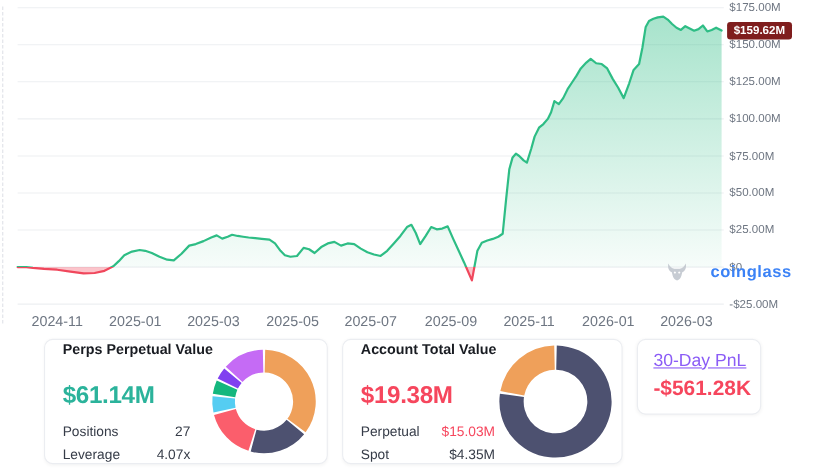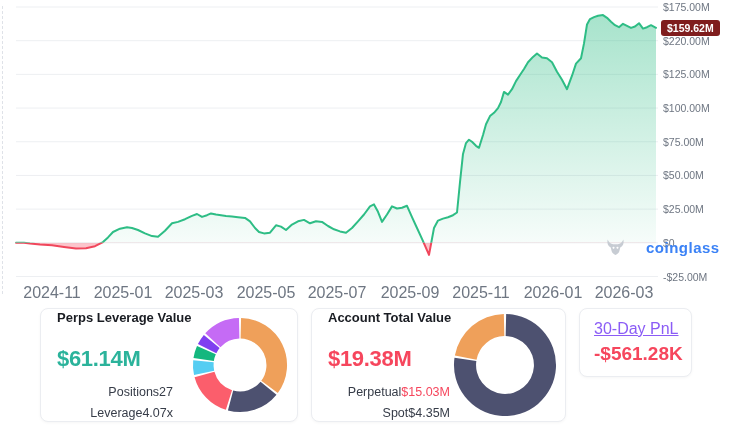--- a/index.html
+++ b/index.html
@@ -5,21 +5,21 @@
   html,body{margin:0;padding:0;background:#fff;width:750px;height:430px;overflow:hidden;
     font-family:"Liberation Sans","DejaVu Sans",sans-serif;}
   .app{position:relative;width:750px;height:430px;background:#fff;padding-left:43px;}
 
   
   .chart-wrap{position:absolute;top:0;left:0;width:750px;height:300px;}
   #chart-svg{position:absolute;top:0;left:0;}
   .left-dash{position:absolute;left:2px;top:6px;height:288px;width:0;
     border-left:1px dashed #dfe2e8;}
   .y-label{position:absolute;left:663px;font-size:10.5px;color:#6e7682;line-height:14px;white-space:nowrap;}
-  .x-label{position:absolute;top:284px;width:64px;text-align:center;font-size:16px;color:#6e7682;}
+  .x-label{position:absolute;top:284px;width:64px;text-align:center;font-size:13px;color:#6e7682;}
   .badge{position:absolute;left:661px;background:#7f1d1d;color:#fff;font-size:10.5px;
     font-weight:bold;padding:2px 6px;border-radius:3px;line-height:12px;white-space:nowrap;}
   .watermark{position:absolute;left:606px;top:238px;display:flex;align-items:center;gap:21px;
     color:#3b82f6;font-size:15px;font-weight:bold;letter-spacing:.5px;}
   .watermark svg{display:block;}
 
   
   .cards{position:absolute;top:308px;left:40px;display:flex;gap:13px;align-items:flex-start;}
   .card{background:#fff;border:1px solid #ebedf1;border-radius:8px;
     box-shadow:0 1px 3px rgba(20,24,34,.04);box-sizing:border-box;}
@@ -27,21 +27,21 @@
     padding:10px 8px 10px 16px;}
   .card.c1{width:258px;}
   .card.c2{width:255px;}
   .card-left{display:flex;flex-direction:column;}
   .c1 .card-left{width:116px;}
   .c2 .card-left{width:122px;}
   .card-title{font-size:13px;font-weight:bold;color:#191c22;white-space:nowrap;}
   .card-value{font-size:22px;font-weight:bold;margin:21px 0 7px;letter-spacing:-.3px;}
   .teal{color:#2bb39b;}
   .neg{color:#f6465d;}
-  .row{display:flex;justify-content:flex-end;font-size:12.5px;color:#363c48;margin-top:6px;line-height:15px;}
+  .row{display:flex;justify-content:space-between;font-size:12.5px;color:#363c48;margin-top:6px;line-height:15px;}
   .rv{white-space:nowrap;}
   .donut{flex:none;}
   .card.small{width:113px;padding:11px 14px;}
   .small-title{font-size:16px;color:#8b5cf6;white-space:nowrap;text-decoration:underline;}
   .small-value{font-size:19px;font-weight:bold;margin-top:5px;white-space:nowrap;}
 </style>
 </head>
 <body>
 
 <div class="app">
@@ -70,21 +70,21 @@
         <line x1="16" y1="209.125" x2="658" y2="209.125" stroke="#edeff2" stroke-width="1"></line>
         <line x1="16" y1="242.8125" x2="658" y2="242.8125" stroke="#edeff2" stroke-width="1"></line>
         <line x1="16" y1="276.5" x2="658" y2="276.5" stroke="#edeff2" stroke-width="1"></line>
         <path d="M16.0 242.8 L24.0 242.8 L30.0 243.5 L40.0 244.4 L52.0 245.2 L64.0 246.9 L76.0 248.5 L86.0 248.2 L95.0 246.2 L103.0 242.1 L108.0 237.4 L113.0 232.0 L120.0 228.7 L127.0 227.3 L132.0 228.0 L138.0 230.0 L145.0 233.4 L152.0 236.1 L158.0 236.7 L165.0 230.7 L172.0 223.3 L178.0 221.9 L185.0 219.2 L192.0 215.9 L197.0 214.0 L202.0 216.9 L207.0 215.2 L211.0 213.4 L216.0 214.5 L221.0 215.2 L226.0 215.9 L232.0 216.5 L238.0 217.2 L245.0 217.9 L250.0 221.3 L255.0 228.0 L259.0 232.0 L264.0 233.4 L270.0 232.7 L276.0 225.3 L281.0 226.6 L286.0 230.0 L292.0 224.6 L298.0 221.3 L304.0 219.9 L310.0 223.3 L316.0 221.3 L322.0 221.9 L328.0 226.0 L334.0 229.3 L340.0 231.4 L346.0 232.7 L352.0 228.0 L358.0 221.3 L364.0 214.5 L370.0 206.4 L374.0 204.4 L378.0 211.8 L382.0 221.9 L387.0 214.5 L392.0 206.4 L397.0 208.5 L402.0 207.8 L407.0 205.8 L412.0 217.2 L417.0 228.0 L422.0 238.8 L429.0 254.9 L434.0 228.0 L438.0 220.6 L443.0 218.6 L448.0 217.2 L453.0 215.2 L457.0 212.5 L460.0 182.2 L463.0 153.9 L466.0 143.1 L469.0 139.7 L472.0 141.8 L476.0 145.8 L479.0 147.8 L483.0 135.0 L486.0 124.2 L490.0 116.1 L494.0 112.8 L498.0 108.1 L501.0 102.0 L504.0 91.9 L508.0 94.6 L512.0 89.2 L516.0 81.1 L520.0 75.0 L524.0 69.0 L528.0 62.2 L533.0 56.9 L537.0 53.5 L542.0 57.5 L547.0 58.2 L552.0 62.2 L557.0 71.7 L562.0 79.8 L567.0 89.2 L572.0 75.7 L576.0 63.6 L581.0 58.2 L584.0 43.4 L587.0 24.5 L590.0 19.1 L594.0 17.1 L598.0 15.8 L603.0 15.1 L607.0 17.8 L611.0 21.8 L615.0 25.2 L619.0 27.2 L623.0 23.8 L627.0 25.9 L631.0 27.9 L635.0 26.5 L639.0 23.2 L643.0 28.6 L647.0 27.2 L651.0 25.2 L656.0 27.8 L 656 242.8125 L 16 242.8125 Z" fill="url(#gfill)" clip-path="url(#clipAbove)"></path>
         <path d="M16.0 242.8 L24.0 242.8 L30.0 243.5 L40.0 244.4 L52.0 245.2 L64.0 246.9 L76.0 248.5 L86.0 248.2 L95.0 246.2 L103.0 242.1 L108.0 237.4 L113.0 232.0 L120.0 228.7 L127.0 227.3 L132.0 228.0 L138.0 230.0 L145.0 233.4 L152.0 236.1 L158.0 236.7 L165.0 230.7 L172.0 223.3 L178.0 221.9 L185.0 219.2 L192.0 215.9 L197.0 214.0 L202.0 216.9 L207.0 215.2 L211.0 213.4 L216.0 214.5 L221.0 215.2 L226.0 215.9 L232.0 216.5 L238.0 217.2 L245.0 217.9 L250.0 221.3 L255.0 228.0 L259.0 232.0 L264.0 233.4 L270.0 232.7 L276.0 225.3 L281.0 226.6 L286.0 230.0 L292.0 224.6 L298.0 221.3 L304.0 219.9 L310.0 223.3 L316.0 221.3 L322.0 221.9 L328.0 226.0 L334.0 229.3 L340.0 231.4 L346.0 232.7 L352.0 228.0 L358.0 221.3 L364.0 214.5 L370.0 206.4 L374.0 204.4 L378.0 211.8 L382.0 221.9 L387.0 214.5 L392.0 206.4 L397.0 208.5 L402.0 207.8 L407.0 205.8 L412.0 217.2 L417.0 228.0 L422.0 238.8 L429.0 254.9 L434.0 228.0 L438.0 220.6 L443.0 218.6 L448.0 217.2 L453.0 215.2 L457.0 212.5 L460.0 182.2 L463.0 153.9 L466.0 143.1 L469.0 139.7 L472.0 141.8 L476.0 145.8 L479.0 147.8 L483.0 135.0 L486.0 124.2 L490.0 116.1 L494.0 112.8 L498.0 108.1 L501.0 102.0 L504.0 91.9 L508.0 94.6 L512.0 89.2 L516.0 81.1 L520.0 75.0 L524.0 69.0 L528.0 62.2 L533.0 56.9 L537.0 53.5 L542.0 57.5 L547.0 58.2 L552.0 62.2 L557.0 71.7 L562.0 79.8 L567.0 89.2 L572.0 75.7 L576.0 63.6 L581.0 58.2 L584.0 43.4 L587.0 24.5 L590.0 19.1 L594.0 17.1 L598.0 15.8 L603.0 15.1 L607.0 17.8 L611.0 21.8 L615.0 25.2 L619.0 27.2 L623.0 23.8 L627.0 25.9 L631.0 27.9 L635.0 26.5 L639.0 23.2 L643.0 28.6 L647.0 27.2 L651.0 25.2 L656.0 27.8 L 656 242.8125 L 16 242.8125 Z" fill="rgba(246,70,93,0.32)" clip-path="url(#clipBelow)"></path>
         <path d="M16.0 242.8 L24.0 242.8 L30.0 243.5 L40.0 244.4 L52.0 245.2 L64.0 246.9 L76.0 248.5 L86.0 248.2 L95.0 246.2 L103.0 242.1 L108.0 237.4 L113.0 232.0 L120.0 228.7 L127.0 227.3 L132.0 228.0 L138.0 230.0 L145.0 233.4 L152.0 236.1 L158.0 236.7 L165.0 230.7 L172.0 223.3 L178.0 221.9 L185.0 219.2 L192.0 215.9 L197.0 214.0 L202.0 216.9 L207.0 215.2 L211.0 213.4 L216.0 214.5 L221.0 215.2 L226.0 215.9 L232.0 216.5 L238.0 217.2 L245.0 217.9 L250.0 221.3 L255.0 228.0 L259.0 232.0 L264.0 233.4 L270.0 232.7 L276.0 225.3 L281.0 226.6 L286.0 230.0 L292.0 224.6 L298.0 221.3 L304.0 219.9 L310.0 223.3 L316.0 221.3 L322.0 221.9 L328.0 226.0 L334.0 229.3 L340.0 231.4 L346.0 232.7 L352.0 228.0 L358.0 221.3 L364.0 214.5 L370.0 206.4 L374.0 204.4 L378.0 211.8 L382.0 221.9 L387.0 214.5 L392.0 206.4 L397.0 208.5 L402.0 207.8 L407.0 205.8 L412.0 217.2 L417.0 228.0 L422.0 238.8 L429.0 254.9 L434.0 228.0 L438.0 220.6 L443.0 218.6 L448.0 217.2 L453.0 215.2 L457.0 212.5 L460.0 182.2 L463.0 153.9 L466.0 143.1 L469.0 139.7 L472.0 141.8 L476.0 145.8 L479.0 147.8 L483.0 135.0 L486.0 124.2 L490.0 116.1 L494.0 112.8 L498.0 108.1 L501.0 102.0 L504.0 91.9 L508.0 94.6 L512.0 89.2 L516.0 81.1 L520.0 75.0 L524.0 69.0 L528.0 62.2 L533.0 56.9 L537.0 53.5 L542.0 57.5 L547.0 58.2 L552.0 62.2 L557.0 71.7 L562.0 79.8 L567.0 89.2 L572.0 75.7 L576.0 63.6 L581.0 58.2 L584.0 43.4 L587.0 24.5 L590.0 19.1 L594.0 17.1 L598.0 15.8 L603.0 15.1 L607.0 17.8 L611.0 21.8 L615.0 25.2 L619.0 27.2 L623.0 23.8 L627.0 25.9 L631.0 27.9 L635.0 26.5 L639.0 23.2 L643.0 28.6 L647.0 27.2 L651.0 25.2 L656.0 27.8" fill="none" stroke="#2ebd85" stroke-width="2" stroke-linejoin="round" stroke-linecap="round" clip-path="url(#clipAbove)"></path>
         <path d="M16.0 242.8 L24.0 242.8 L30.0 243.5 L40.0 244.4 L52.0 245.2 L64.0 246.9 L76.0 248.5 L86.0 248.2 L95.0 246.2 L103.0 242.1 L108.0 237.4 L113.0 232.0 L120.0 228.7 L127.0 227.3 L132.0 228.0 L138.0 230.0 L145.0 233.4 L152.0 236.1 L158.0 236.7 L165.0 230.7 L172.0 223.3 L178.0 221.9 L185.0 219.2 L192.0 215.9 L197.0 214.0 L202.0 216.9 L207.0 215.2 L211.0 213.4 L216.0 214.5 L221.0 215.2 L226.0 215.9 L232.0 216.5 L238.0 217.2 L245.0 217.9 L250.0 221.3 L255.0 228.0 L259.0 232.0 L264.0 233.4 L270.0 232.7 L276.0 225.3 L281.0 226.6 L286.0 230.0 L292.0 224.6 L298.0 221.3 L304.0 219.9 L310.0 223.3 L316.0 221.3 L322.0 221.9 L328.0 226.0 L334.0 229.3 L340.0 231.4 L346.0 232.7 L352.0 228.0 L358.0 221.3 L364.0 214.5 L370.0 206.4 L374.0 204.4 L378.0 211.8 L382.0 221.9 L387.0 214.5 L392.0 206.4 L397.0 208.5 L402.0 207.8 L407.0 205.8 L412.0 217.2 L417.0 228.0 L422.0 238.8 L429.0 254.9 L434.0 228.0 L438.0 220.6 L443.0 218.6 L448.0 217.2 L453.0 215.2 L457.0 212.5 L460.0 182.2 L463.0 153.9 L466.0 143.1 L469.0 139.7 L472.0 141.8 L476.0 145.8 L479.0 147.8 L483.0 135.0 L486.0 124.2 L490.0 116.1 L494.0 112.8 L498.0 108.1 L501.0 102.0 L504.0 91.9 L508.0 94.6 L512.0 89.2 L516.0 81.1 L520.0 75.0 L524.0 69.0 L528.0 62.2 L533.0 56.9 L537.0 53.5 L542.0 57.5 L547.0 58.2 L552.0 62.2 L557.0 71.7 L562.0 79.8 L567.0 89.2 L572.0 75.7 L576.0 63.6 L581.0 58.2 L584.0 43.4 L587.0 24.5 L590.0 19.1 L594.0 17.1 L598.0 15.8 L603.0 15.1 L607.0 17.8 L611.0 21.8 L615.0 25.2 L619.0 27.2 L623.0 23.8 L627.0 25.9 L631.0 27.9 L635.0 26.5 L639.0 23.2 L643.0 28.6 L647.0 27.2 L651.0 25.2 L656.0 27.8" fill="none" stroke="#f0475c" stroke-width="2" stroke-linejoin="round" stroke-linecap="round" clip-path="url(#clipBelow)"></path>
       </svg>
     <div id="y-axis">
         <div class="y-label" style="top: 0px;">$175.00M</div>
-        <div class="y-label" style="top: 33.6875px;">$220.00M</div>
+        <div class="y-label" style="top: 33.6875px;">$150.00M</div>
         <div class="y-label" style="top: 67.375px;">$125.00M</div>
         <div class="y-label" style="top: 101.062px;">$100.00M</div>
         <div class="y-label" style="top: 134.75px;">$75.00M</div>
         <div class="y-label" style="top: 168.438px;">$50.00M</div>
         <div class="y-label" style="top: 202.125px;">$25.00M</div>
         <div class="y-label" style="top: 235.812px;">$0</div>
         <div class="y-label" style="top: 269.5px;">-$25.00M</div>
       </div>
     <div id="x-axis">
         <div class="x-label" style="left: 20px;">2024-11</div>
@@ -105,21 +105,21 @@
           M9.5,11 a1.2,1.2 0 1,0 0.01,0 Z M14.5,11 a1.2,1.2 0 1,0 0.01,0 Z"></path>
       </svg>
       <span>coinglass</span>
     </div>
   </div>
 
   <div class="cards">
 
     <div class="card main c1">
       <div class="card-left">
-        <div class="card-title">Perps Leverage Value</div>
+        <div class="card-title">Perps Perpetual Value</div>
         <div class="card-value teal">$61.14M</div>
         <div class="row">
           <span class="rl">Positions</span>
           <span class="rv">27</span>
         </div>
         <div class="row">
           <span class="rl">Leverage</span>
           <span class="rv">4.07x</span>
         </div>
       </div>

